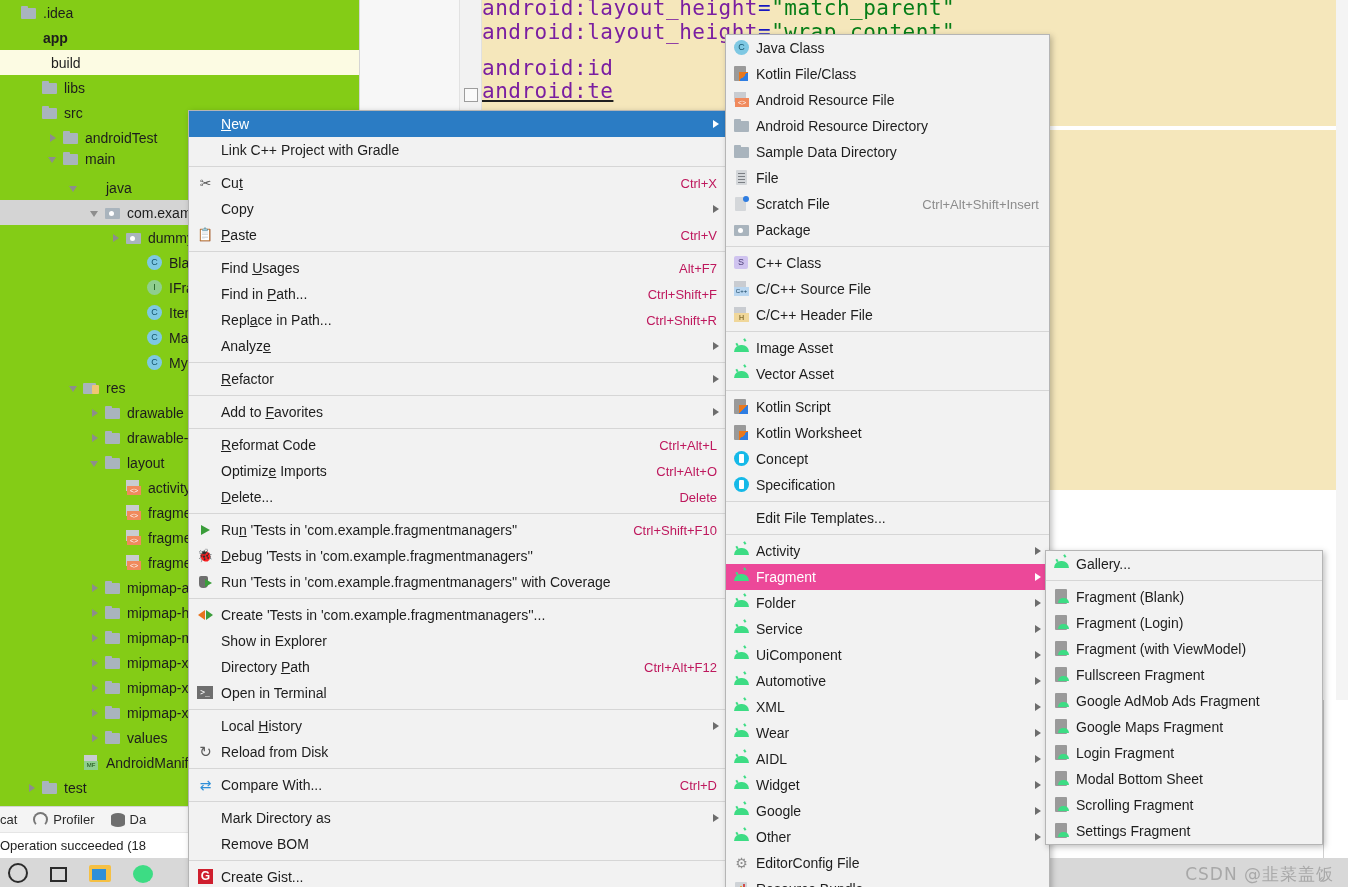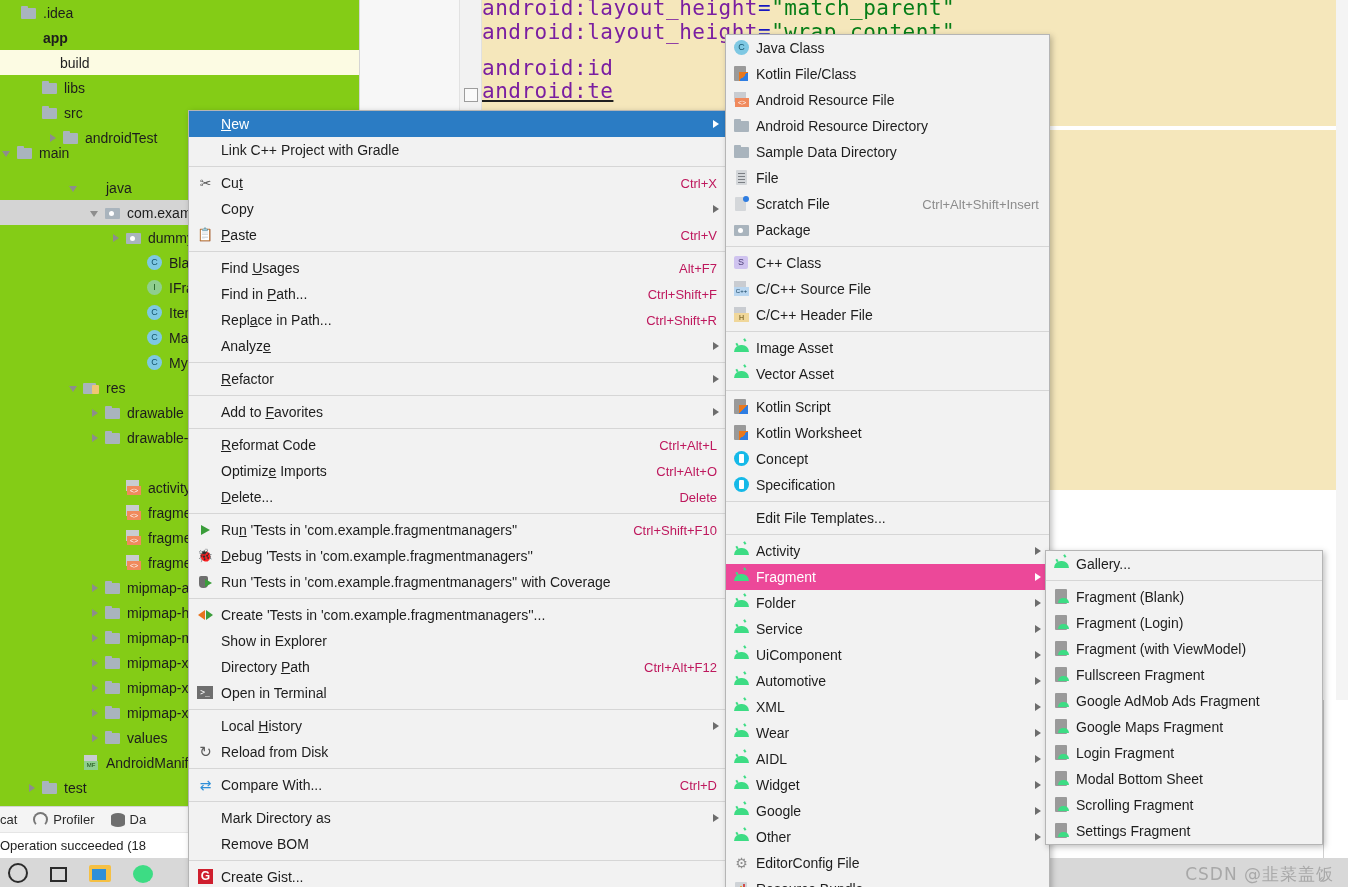--- a/index.html
+++ b/index.html
@@ -448,41 +448,41 @@
       <div class="tnode" style="top: 0px; padding-left: 4px;">
         <span class="arrow"></span>
         <span class="ico folder"></span>
         <span class="tlabel">.idea</span>
       </div>
       <div class="tnode" style="top: 25px; padding-left: 4px;">
         <span class="arrow"></span>
         <span class="ico"></span>
         <span class="tlabel bold">app</span>
       </div>
-      <div class="tnode build-hl" style="top: 50px; padding-left: 21px;">
+      <div class="tnode build-hl" style="top: 50px; padding-left: 12px;">
         <span class="arrow"></span>
         <span class="ico folder-orange"></span>
         <span class="tlabel">build</span>
       </div>
       <div class="tnode" style="top: 75px; padding-left: 25px;">
         <span class="arrow"></span>
         <span class="ico folder"></span>
         <span class="tlabel">libs</span>
       </div>
       <div class="tnode" style="top: 100px; padding-left: 25px;">
         <span class="arrow"></span>
         <span class="ico folder"></span>
         <span class="tlabel">src</span>
       </div>
       <div class="tnode" style="top: 125px; padding-left: 46px;">
         <span class="arrow collapsed"></span>
         <span class="ico folder"></span>
         <span class="tlabel">androidTest</span>
       </div>
-      <div class="tnode" style="top: 140px; ">
+      <div class="tnode" style="top: 146px; padding-left: 46px;">
         <span class="arrow expanded"></span>
         <span class="ico folder"></span>
         <span class="tlabel">main</span>
       </div>
       <div class="tnode" style="top: 175px; padding-left: 67px;">
         <span class="arrow expanded"></span>
         <span class="ico folder-blue"></span>
         <span class="tlabel">java</span>
       </div>
       <div class="tnode sel" style="top: 200px; padding-left: 88px;">
@@ -527,20 +527,25 @@
       </div>
       <div class="tnode" style="top: 400px; padding-left: 88px;">
         <span class="arrow collapsed"></span>
         <span class="ico folder"></span>
         <span class="tlabel">drawable</span>
       </div>
       <div class="tnode" style="top: 425px; padding-left: 88px;">
         <span class="arrow collapsed"></span>
         <span class="ico folder"></span>
         <span class="tlabel">drawable-v24</span>
+      </div>
+      <div class="tnode" style="top: 450px; padding-left: 88px;">
+        <span class="arrow expanded"></span>
+        <span class="ico folder"></span>
+        <span class="tlabel">layout</span>
       </div>
       <div class="tnode" style="top: 475px; padding-left: 109px;">
         <span class="arrow"></span>
         <span class="ico xml"></span>
         <span class="tlabel">activity_ma</span>
       </div>
       <div class="tnode" style="top: 500px; padding-left: 109px;">
         <span class="arrow"></span>
         <span class="ico xml"></span>
         <span class="tlabel">fragment_b</span>

